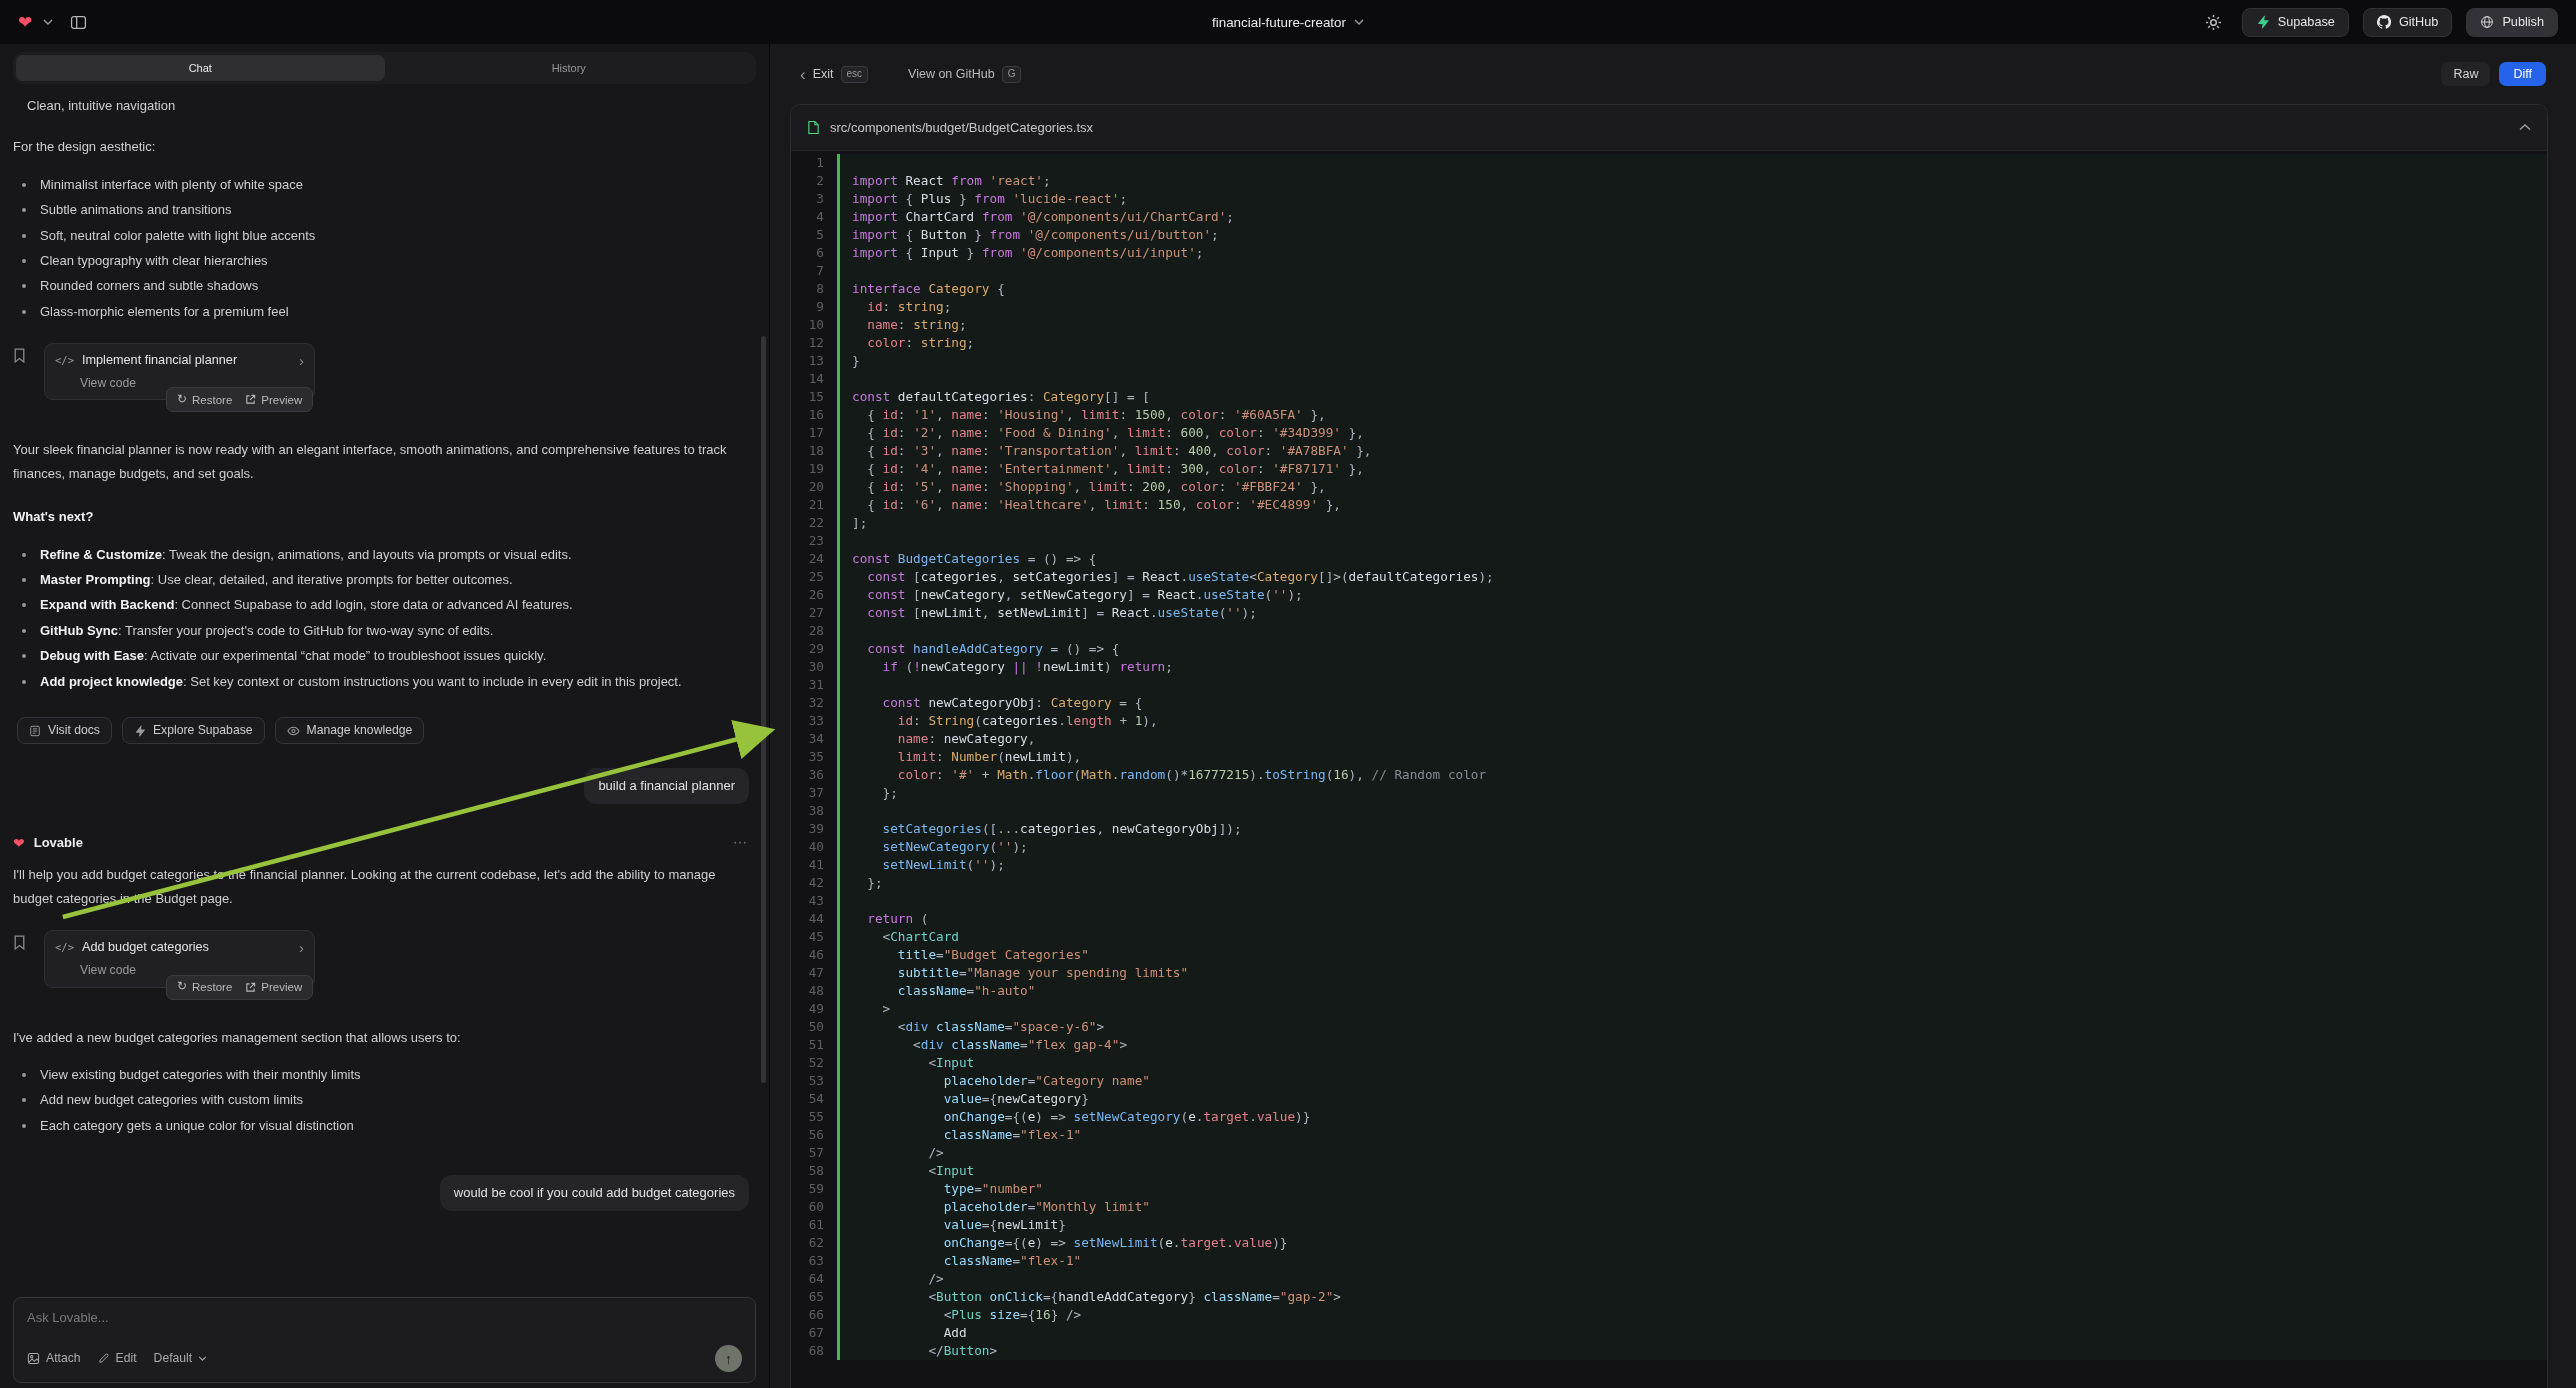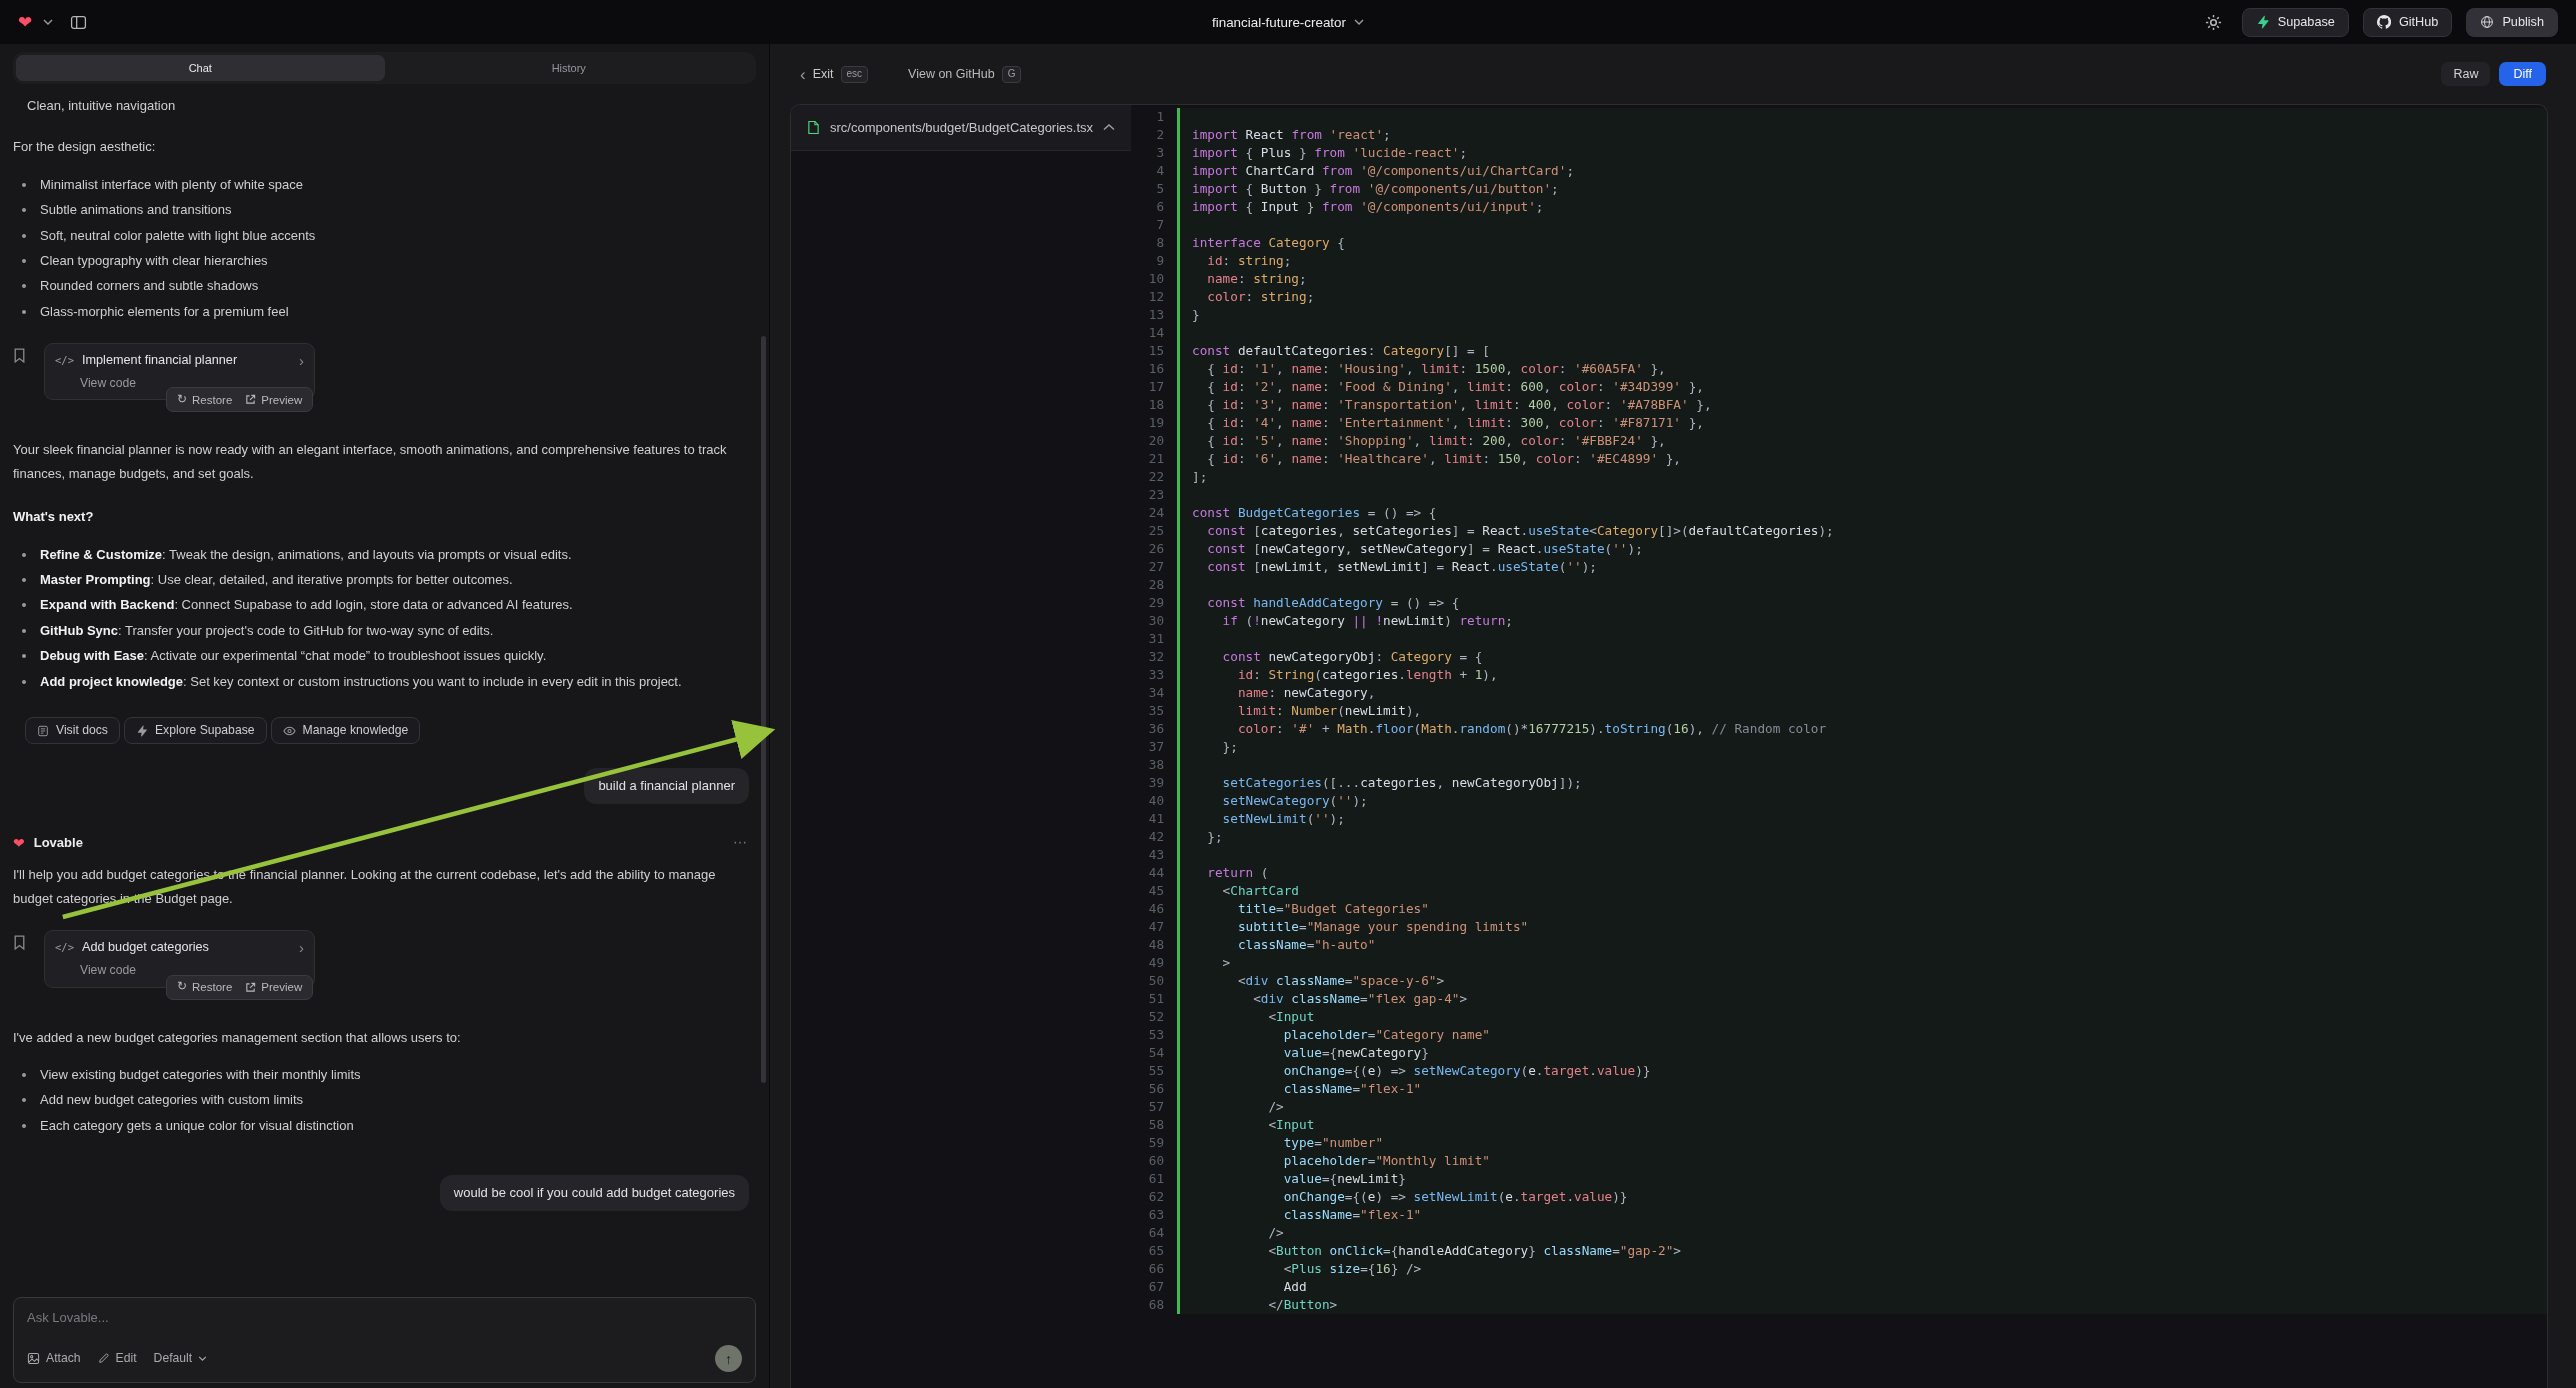--- a/index.html
+++ b/index.html
@@ -43,21 +43,21 @@
   .action-card{width:271px;background:#202024;border:1px solid #2f2f34;border-radius:9px;padding:8px 10px;position:relative;cursor:pointer}
   .ac-head{display:flex;align-items:center;gap:8px;font-size:12.7px;color:#e4e4e8;line-height:1.3}
   .code-glyph{font-family:"DejaVu Sans Mono",monospace;font-size:10.5px;color:#9a9aa0}
   .ac-chevron{margin-left:auto;color:#8a8a8f;font-size:15px;line-height:1}
   .ac-sub{padding-left:25px;font-size:12.2px;color:#98989d;margin-top:7px;line-height:1.3}
   .hover-toolbar{position:absolute;left:121px;bottom:-13px;height:25px;display:flex;align-items:center;gap:13px;
     background:#2a2a2f;border:1px solid #3a3a40;border-radius:7px;padding:0 10px;font-size:11.5px;color:#b9b9be;z-index:5;white-space:nowrap}
   .tb-item{display:flex;align-items:center;gap:5px;cursor:pointer}
   .restore-glyph{font-size:12px}
 
-  .chip-row{display:flex;gap:4px;margin:24px 12px}
+  .chip-row{display:flex;gap:10px;margin:24px 4px}
   .chip{display:flex;align-items:center;gap:7px;height:27px;padding:0 11px;border:1px solid #333339;border-radius:8px;
     font-size:12.2px;color:#cdcdd2;background:#1b1b1f;cursor:pointer;line-height:1}
 
   .user-msg{display:flex;justify-content:flex-end;margin:24px 0}
   .bubble{background:#242429;border-radius:12px;padding:9px 14px;font-size:13px;color:#e2e2e6;max-width:637px;line-height:1.4}
 
   .asst{display:flex;align-items:center;gap:9px;margin-top:26px}
   .asst-name{font-size:13px;font-weight:700;color:#ededf1}
   .dots{margin-left:auto;color:#737378;letter-spacing:2px;font-size:14px;cursor:pointer}
 
@@ -75,21 +75,21 @@
   .code-toolbar{height:60px;display:flex;align-items:center;padding:0 10px;font-size:12.5px;color:#c9c9ce}
   .ct-left{display:flex;align-items:center;gap:7px;cursor:pointer}
   .back-glyph{font-size:17px;color:#9a9aa0;line-height:1}
   .kbd{border:1px solid #3a3a40;background:#232327;color:#9a9aa0;font-size:10px;border-radius:4px;padding:1.5px 5px;line-height:1.2}
   .ct-github{display:flex;align-items:center;gap:7px;margin-left:40px;color:#b9b9be;cursor:pointer}
   .ct-right{margin-left:auto;display:flex;align-items:center;gap:9px}
   .btn-raw{background:#232327;border-radius:7px;padding:5px 12px;color:#d2d2d6;cursor:pointer}
   .btn-diff{border-radius:7px;padding:5px 14px;color:#fff;cursor:pointer}
 
   .file-card{flex:1;border:1px solid #2c2c31;border-bottom:none;border-radius:10px 10px 0 0;overflow:hidden;
-    display:flex;flex-direction:row;background:#121216;margin:0 8px 0 0}
+    display:flex;flex-direction:column;background:#121216;margin:0 8px 0 0}
   .file-header{height:46px;flex:none;display:flex;align-items:center;gap:10px;padding:0 16px;background:#1b1b1f;
     border-bottom:1px solid #26262b;font-size:13px;color:#c6c6cb}
   .fh-collapse{margin-left:auto;cursor:pointer;display:flex;align-items:center}
   .code-scroll{flex:1;overflow:hidden;padding-top:3px}
   .code-line{display:flex;height:18px;line-height:18px;font-family:"DejaVu Sans Mono",monospace;font-size:12.7px}
   .ln{width:46px;flex:none;text-align:right;padding-right:13px;color:#596066}
   .diffbar{width:3px;flex:none;background:#3fb950}
   .lt{flex:1;white-space:pre;padding-left:12px;background:rgba(63,185,80,0.05)}
 
   .tok-k{color:#c678dd}.tok-s{color:#ce9178}.tok-n{color:#b5cea8}.tok-t{color:#dcaa6b}

